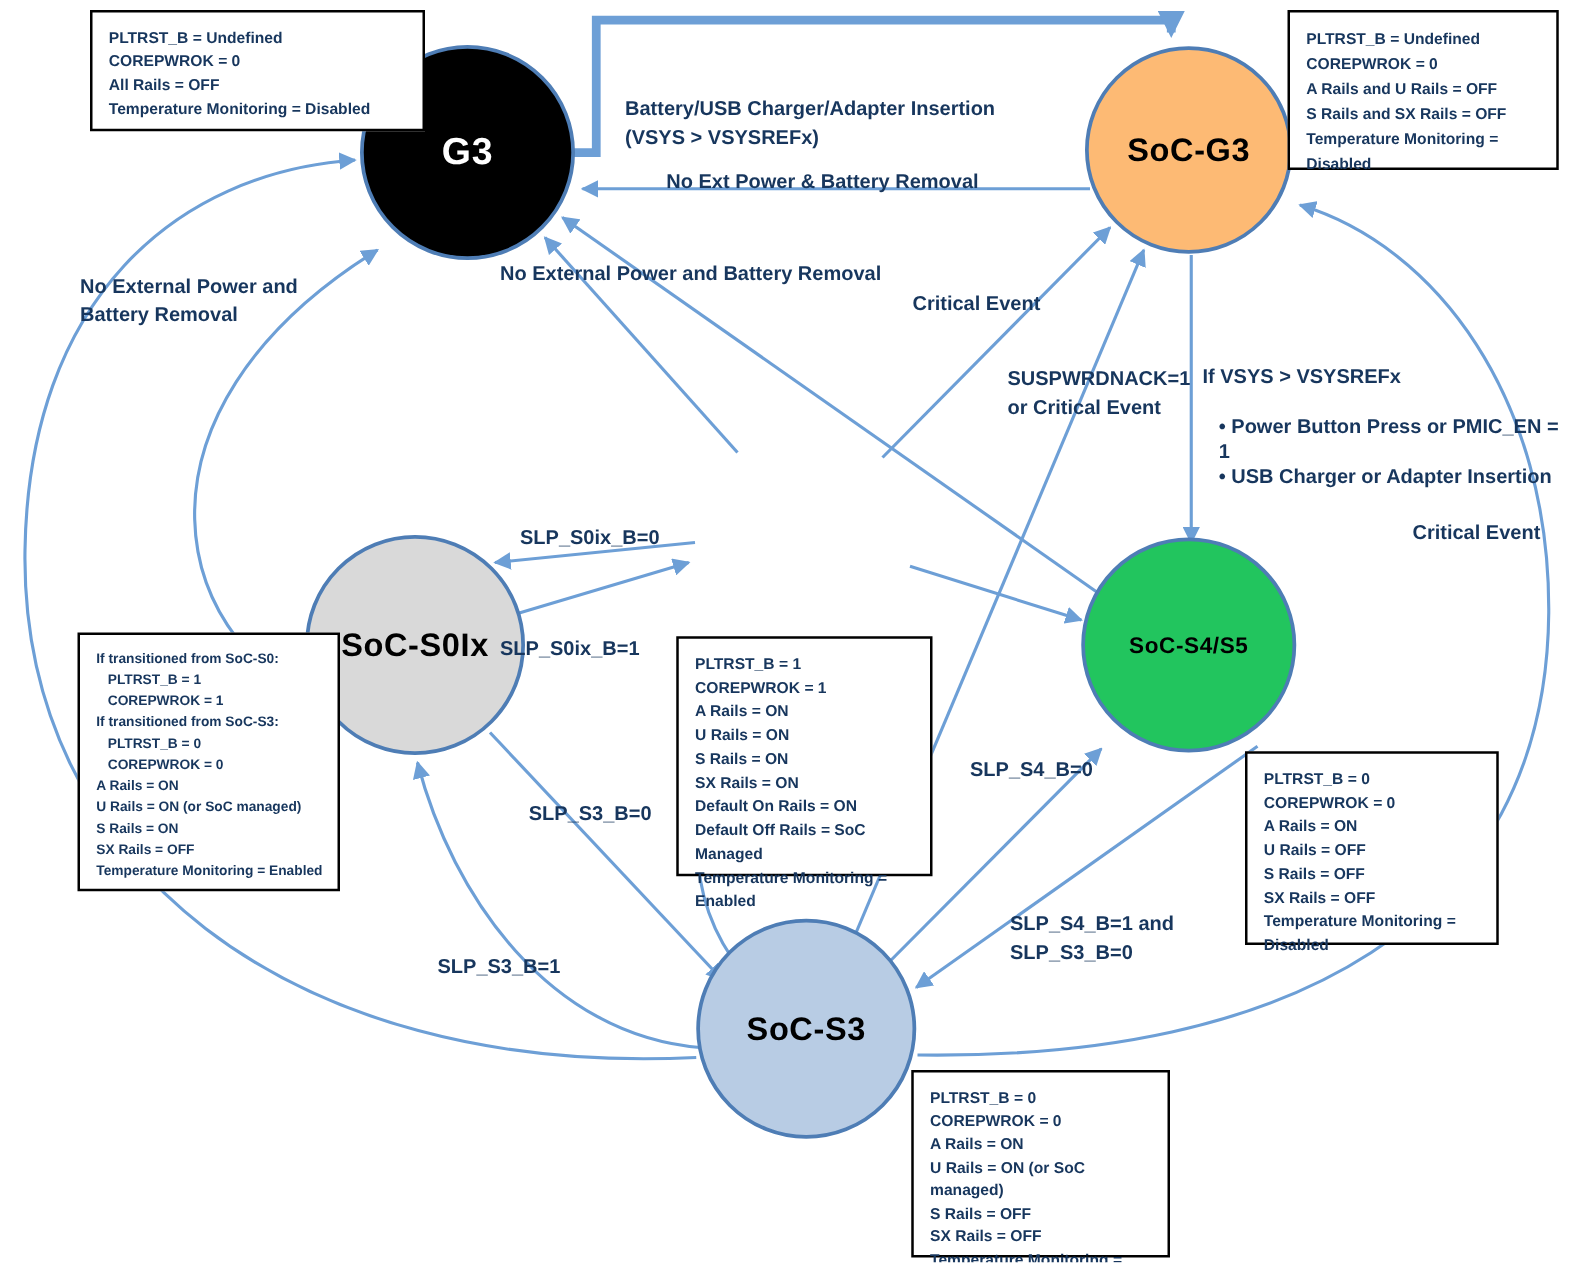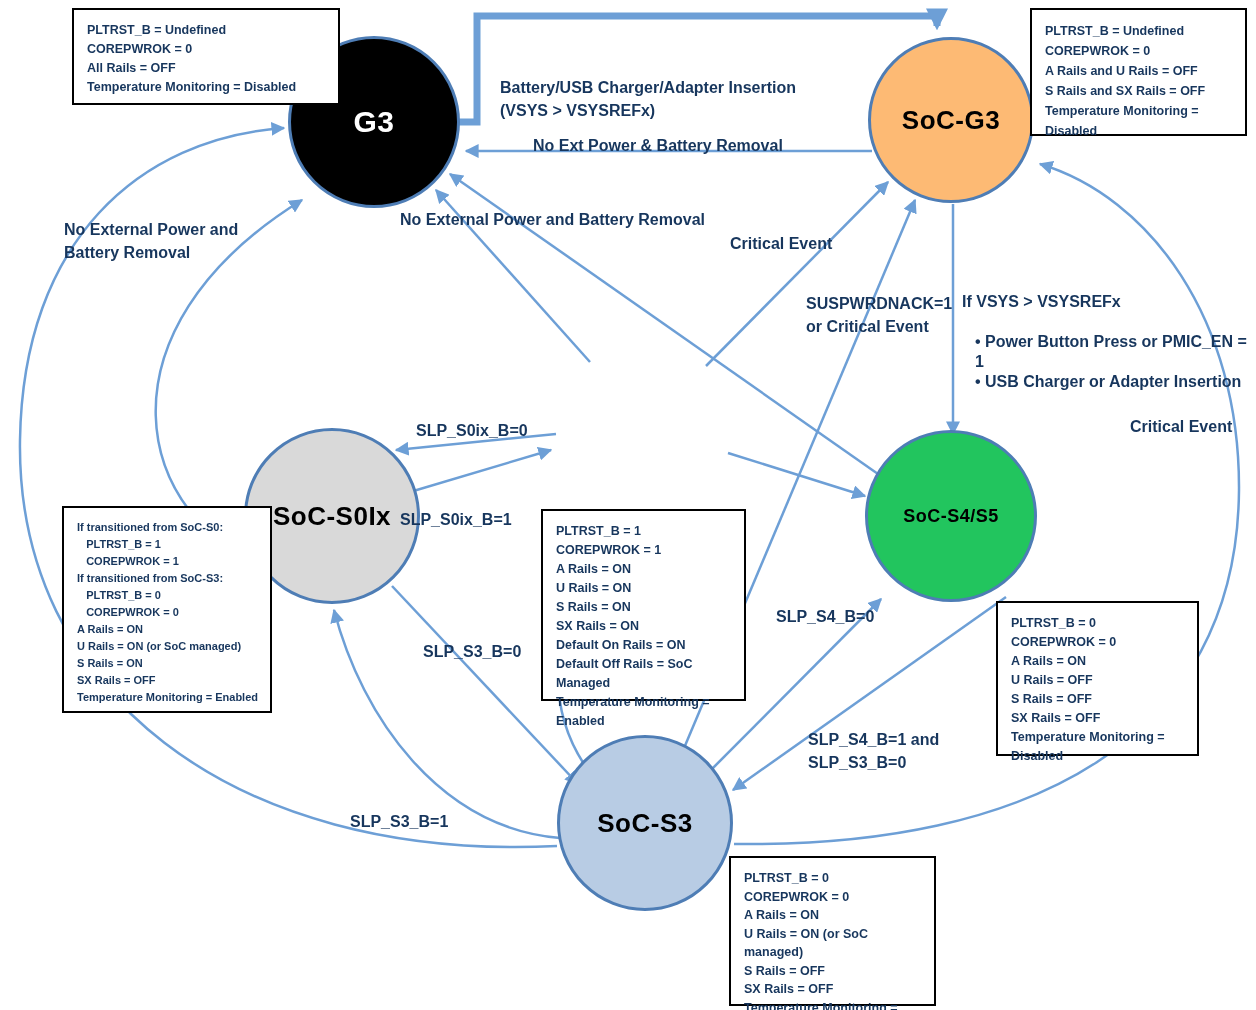--- a/index.html
+++ b/index.html
@@ -188,20 +188,20 @@
   </div>
 
   <div class="elabel" style="left:1130px;top:415px;">Critical Event</div>
 
   <div class="elabel" style="left:376px;top:419px;margin-left:40px;">SLP_S0ix_B=0</div>
 
   <div class="elabel" style="left:400px;top:487px;margin-top:21px;">SLP_S0ix_B=1</div>
 
   <div class="elabel" style="left:423px;top:640px;">SLP_S3_B=0</div>
 
-  <div class="elabel" style="left:350px;top:762px;margin-top:48px;">SLP_S3_B=1</div>
+  <div class="elabel" style="left:350px;top:762px;">SLP_S3_B=1</div>
 
   <div class="elabel" style="left:776px;top:605px;">SLP_S4_B=0</div>
 
   <div class="elabel" style="left:808px;top:728px;">SLP_S4_B=1 and
 SLP_S3_B=0</div>
 
 </div>
 
 </body></html>

